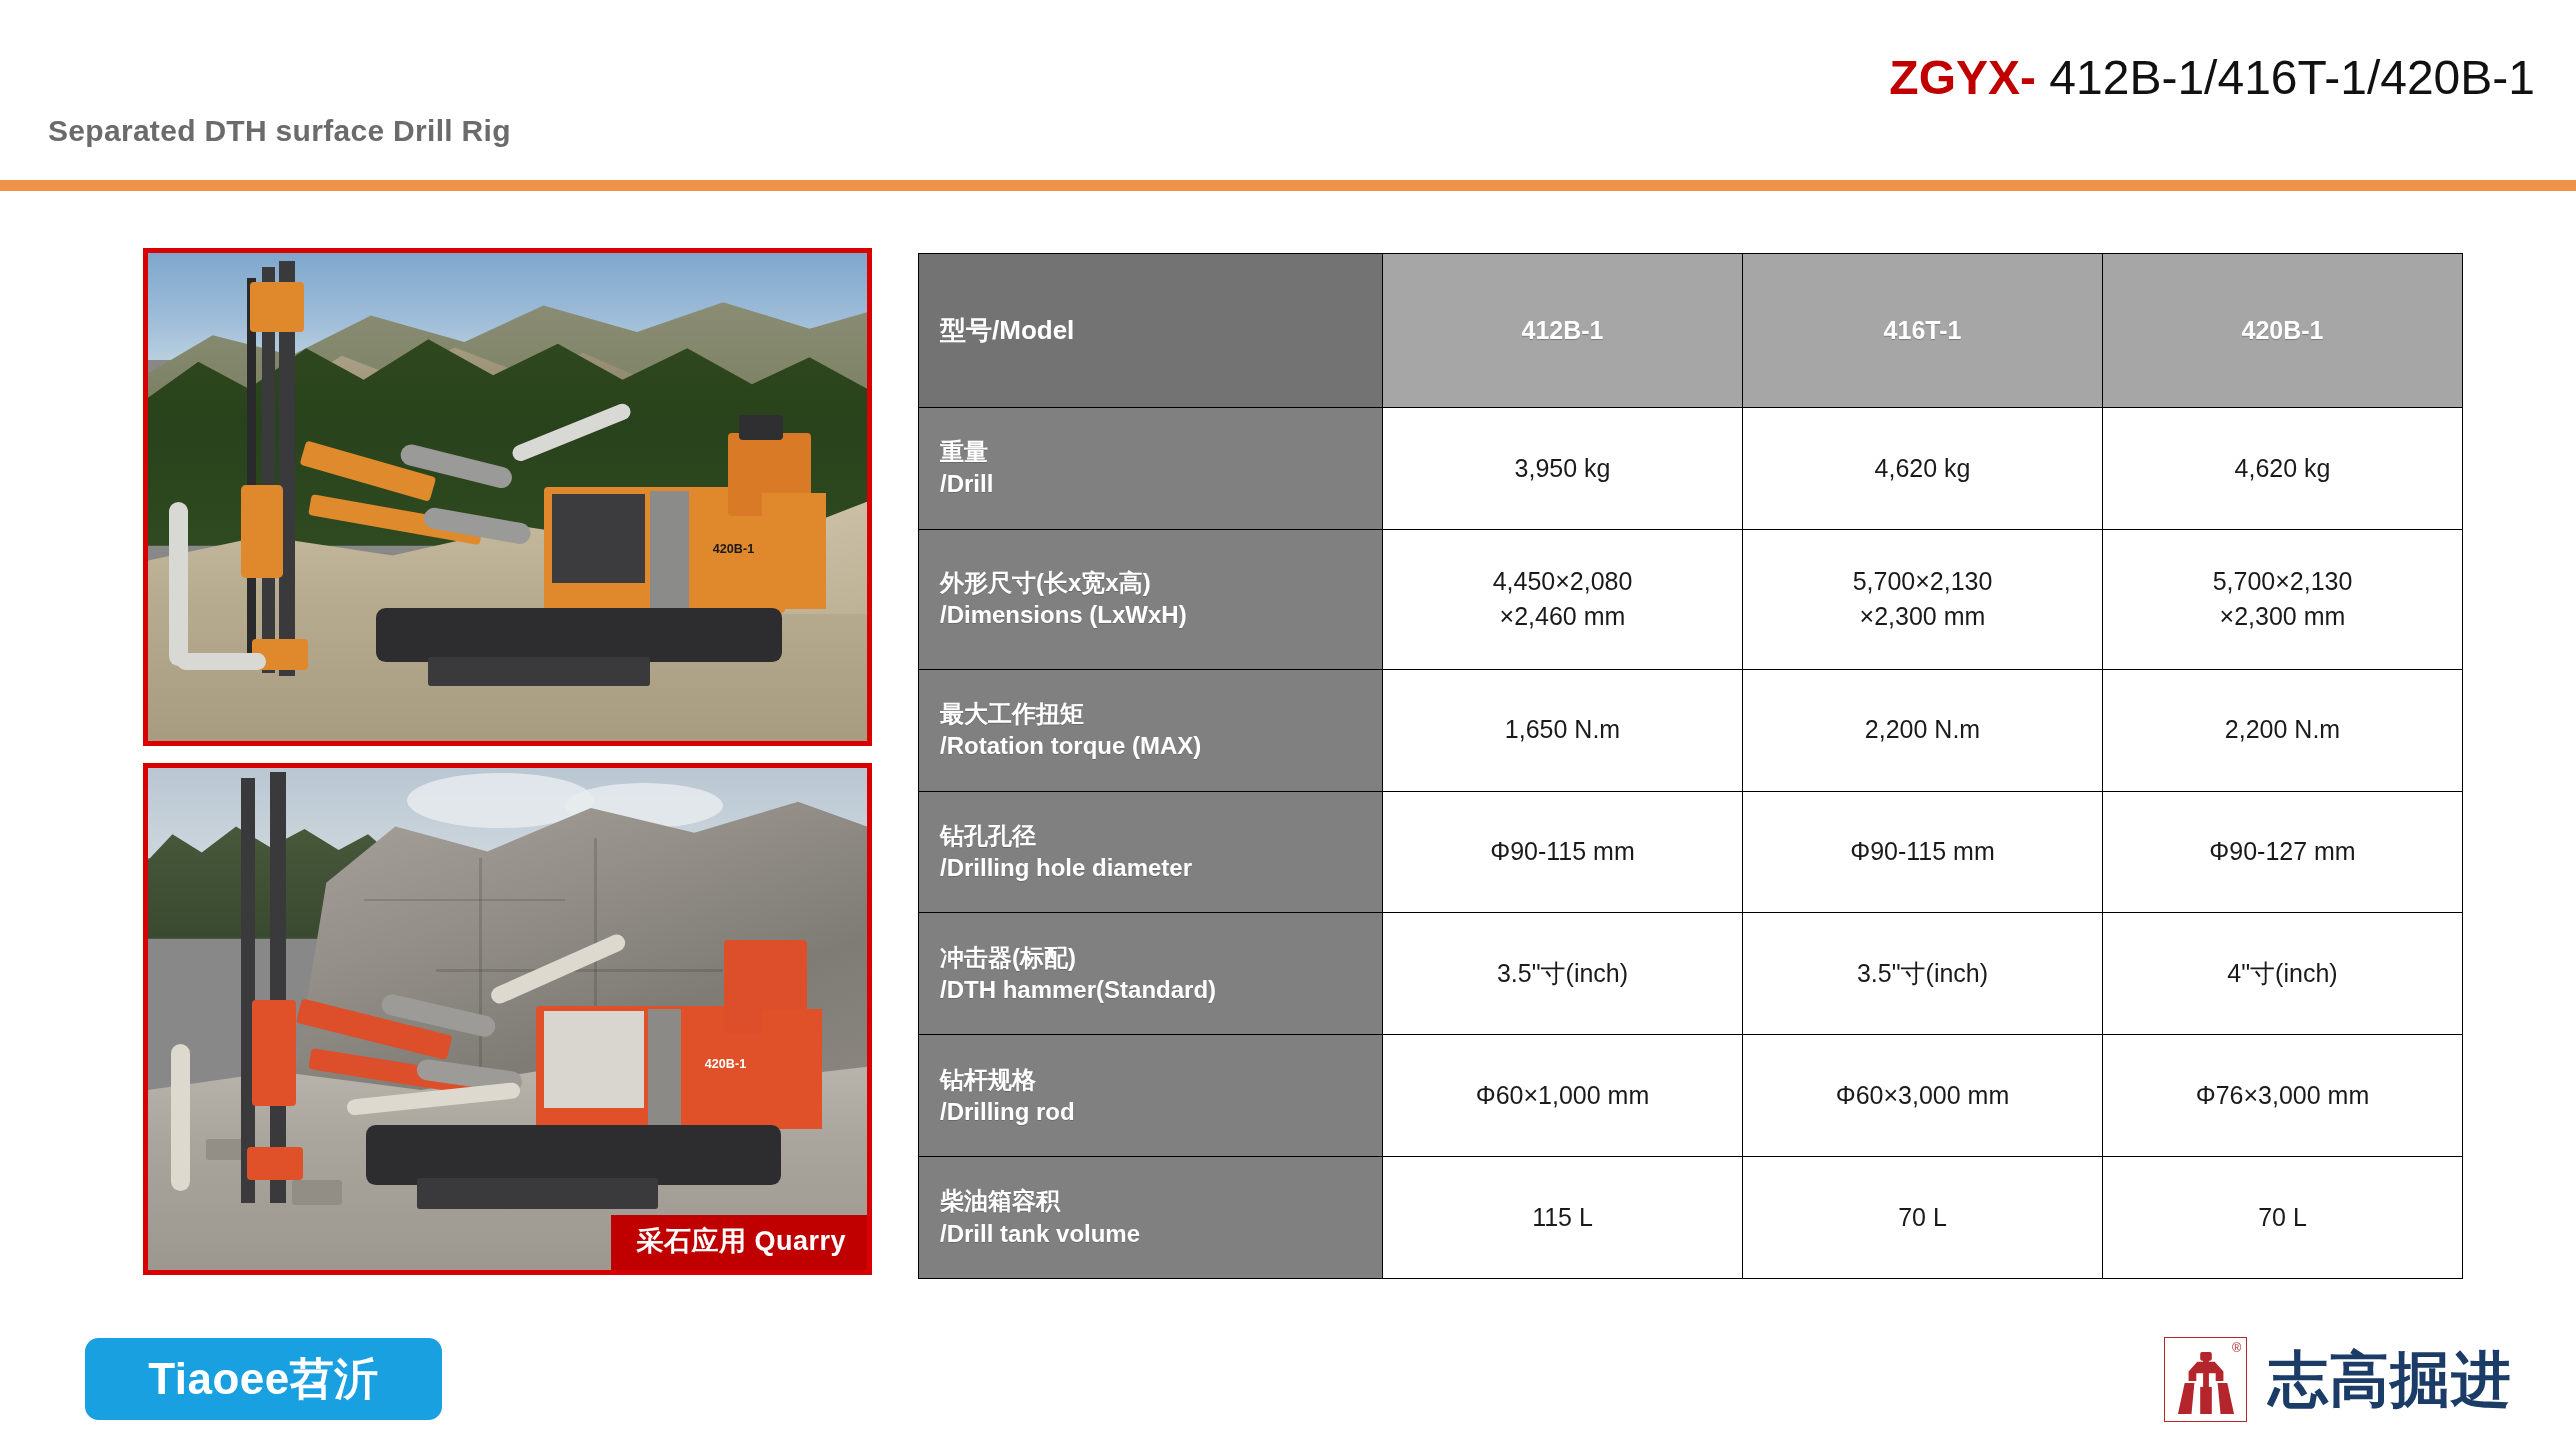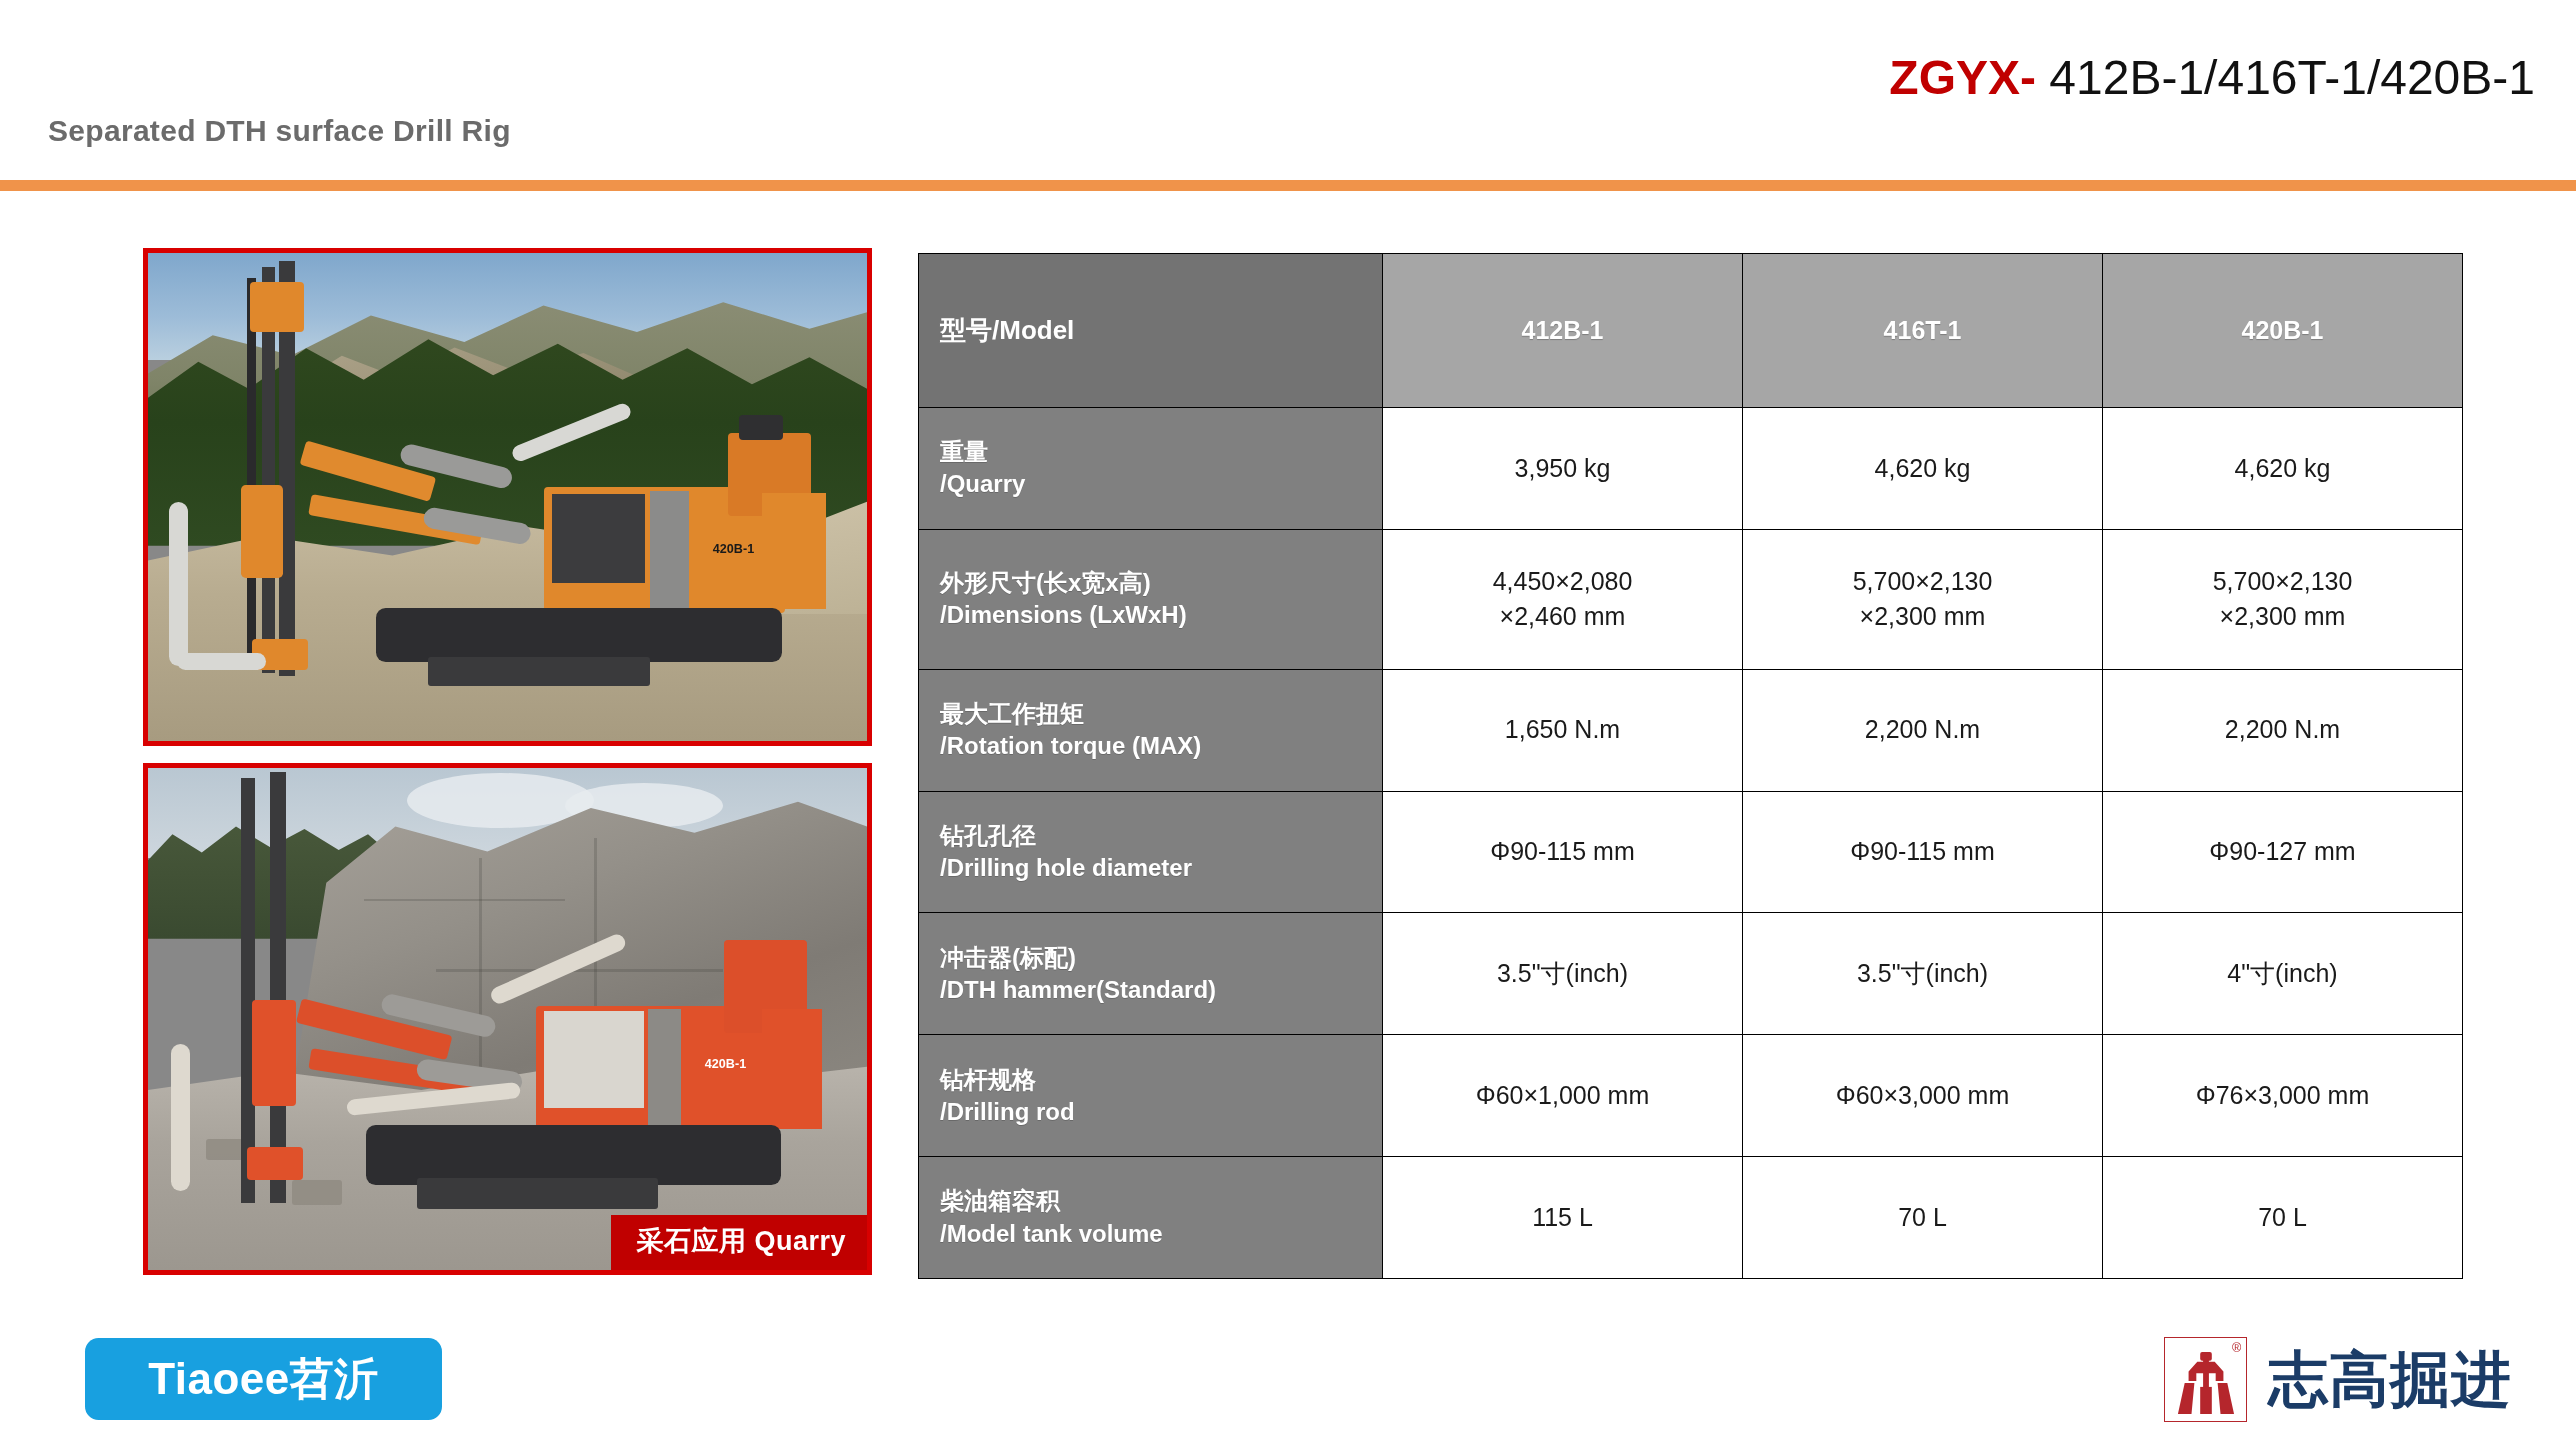--- a/index.html
+++ b/index.html
@@ -274,21 +274,21 @@
     <tr style="height:144px;">
       <td class="hdr-lbl">型号/Model</td>
       <td class="hdr-model">412B-1</td>
       <td class="hdr-model">416T-1</td>
       <td class="hdr-model">420B-1</td>
     </tr>
 
     <tr style="height:114px;">
       <td class="lbl">
         <span>重量</span><br>
-        <span>/Quarry</span>
+        <span>/Drill</span>
       </td>
       <td class="val">3,950 kg</td>
       <td class="val">4,620 kg</td>
       <td class="val">4,620 kg</td>
     </tr>
 
     <tr style="height:131px;">
       <td class="lbl">
         <span>外形尺寸(长x宽x高)</span><br>
         <span>/Dimensions (LxWxH)</span>
@@ -344,21 +344,21 @@
         <span>/Drilling rod</span>
       </td>
       <td class="val">Φ60×1,000 mm</td>
       <td class="val">Φ60×3,000 mm</td>
       <td class="val">Φ76×3,000 mm</td>
     </tr>
 
     <tr style="height:114px;">
       <td class="lbl">
         <span>柴油箱容积</span><br>
-        <span>/Model tank volume</span>
+        <span>/Drill tank volume</span>
       </td>
       <td class="val">115 L</td>
       <td class="val">70 L</td>
       <td class="val">70 L</td>
     </tr>
   </tbody>
 </table>
 
 <div id="badge-tiaoee">
   <span>Tiaoee苕沂</span>

